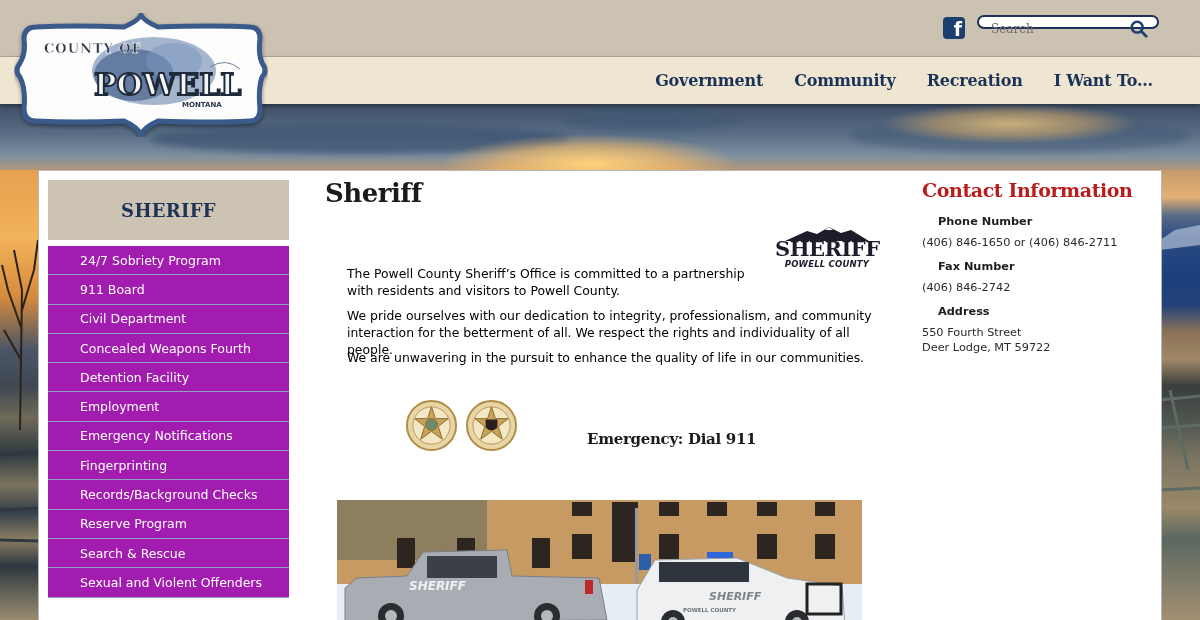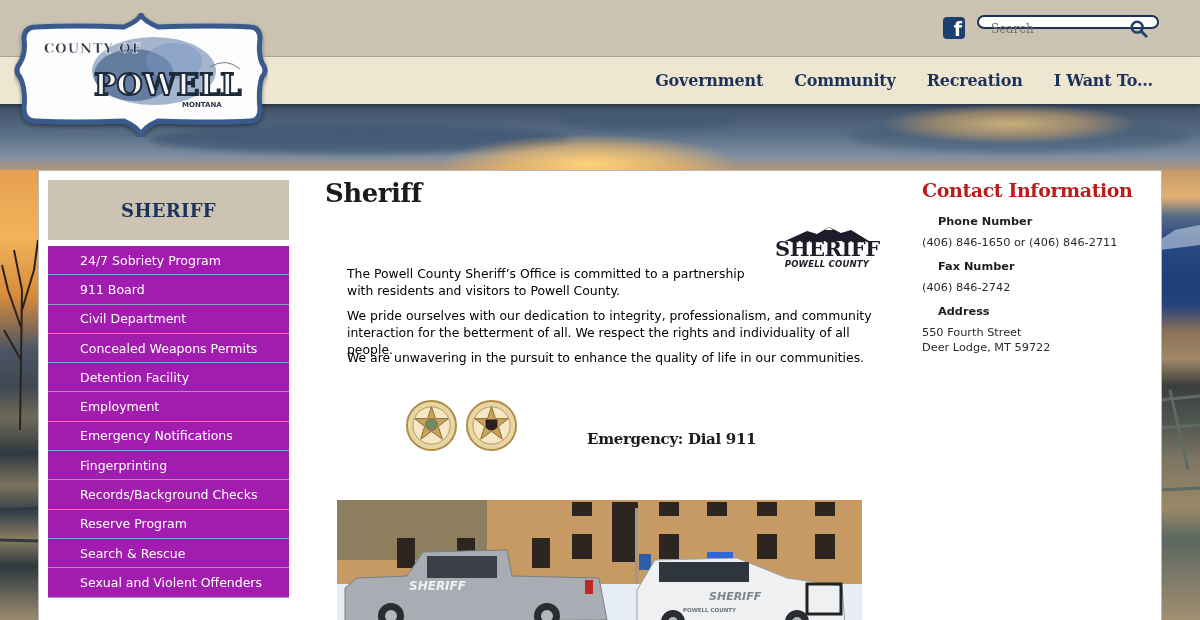--- a/index.html
+++ b/index.html
@@ -255,21 +255,21 @@
 </div>
 
 <div class="panel">
 
   <div class="sidebar">
     <div class="sidebar-title">SHERIFF</div>
     <div class="sidebar-list">
       <div class="sidebar-item">24/7 Sobriety Program</div>
       <div class="sidebar-item">911 Board</div>
       <div class="sidebar-item">Civil Department</div>
-      <div class="sidebar-item">Concealed Weapons Permits</div>
+      <div class="sidebar-item">Concealed Weapons Fourth</div>
       <div class="sidebar-item">Detention Facility</div>
       <div class="sidebar-item">Employment</div>
       <div class="sidebar-item">Emergency Notifications</div>
       <div class="sidebar-item">Fingerprinting</div>
       <div class="sidebar-item">Records/Background Checks</div>
       <div class="sidebar-item">Reserve Program</div>
       <div class="sidebar-item">Search &amp; Rescue</div>
       <div class="sidebar-item">Sexual and Violent Offenders</div>
     </div>
   </div>

